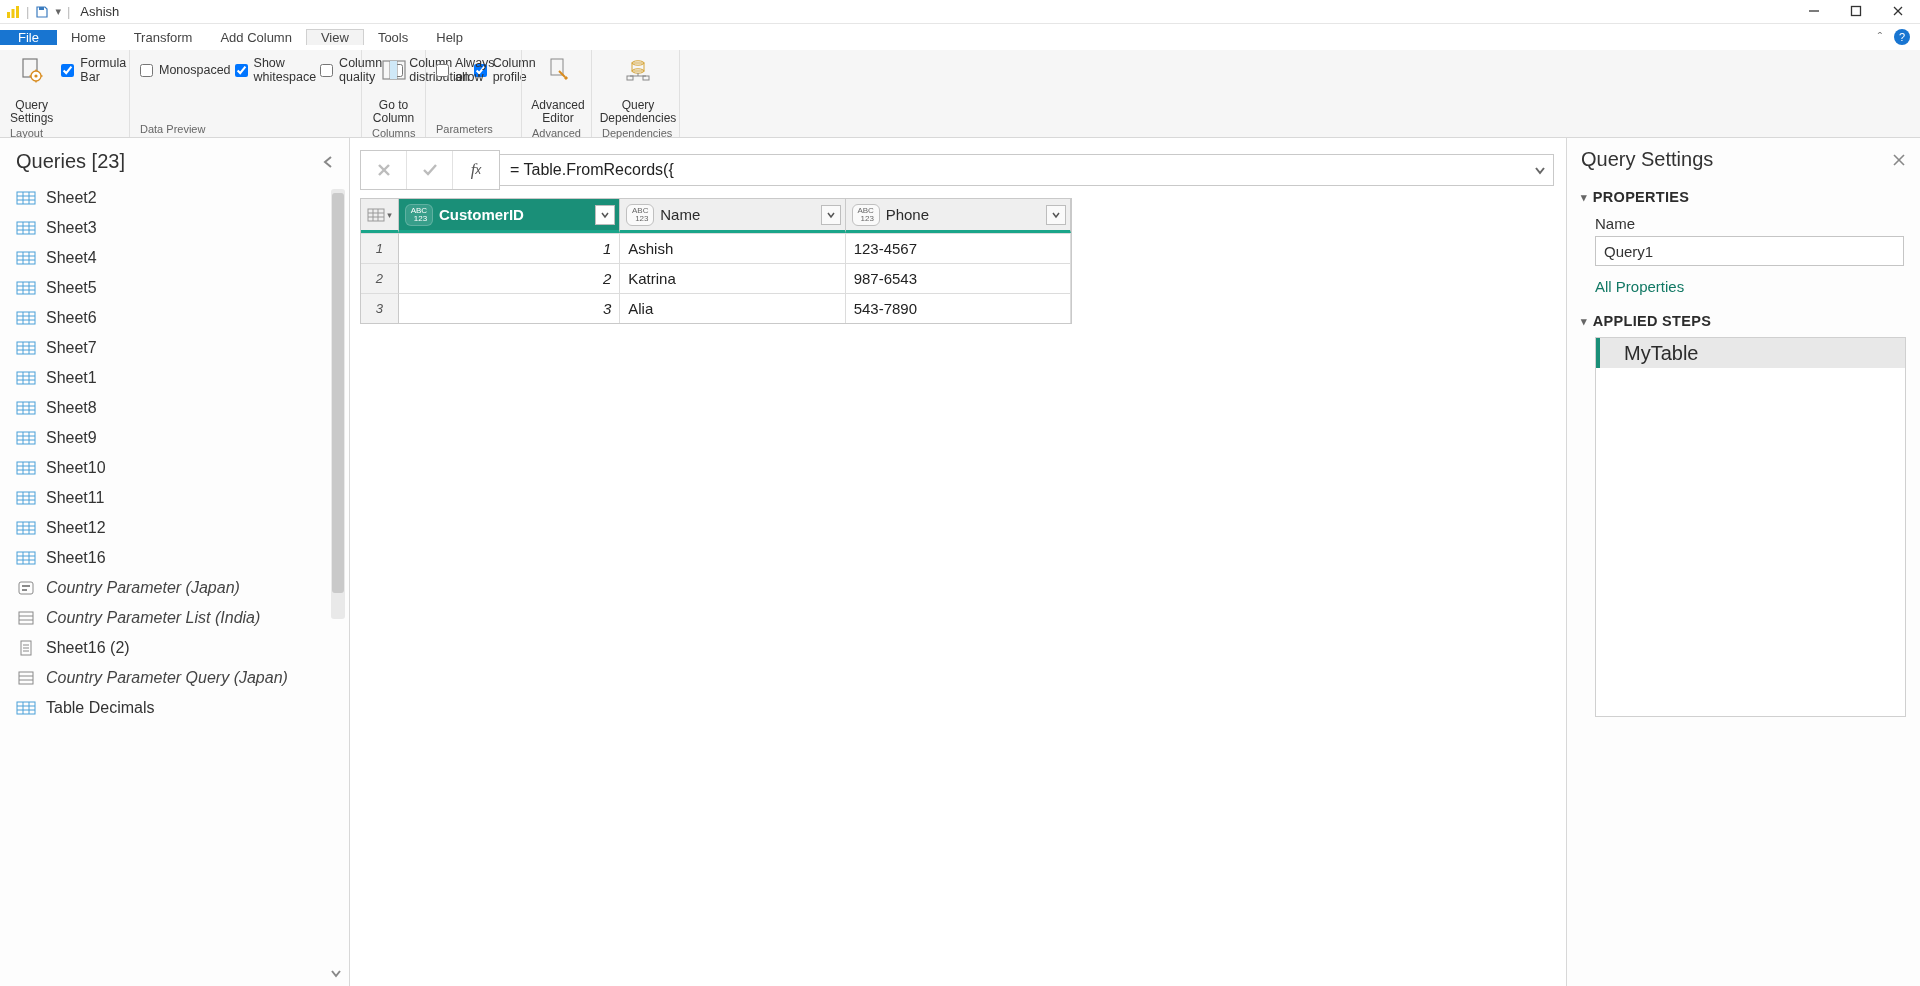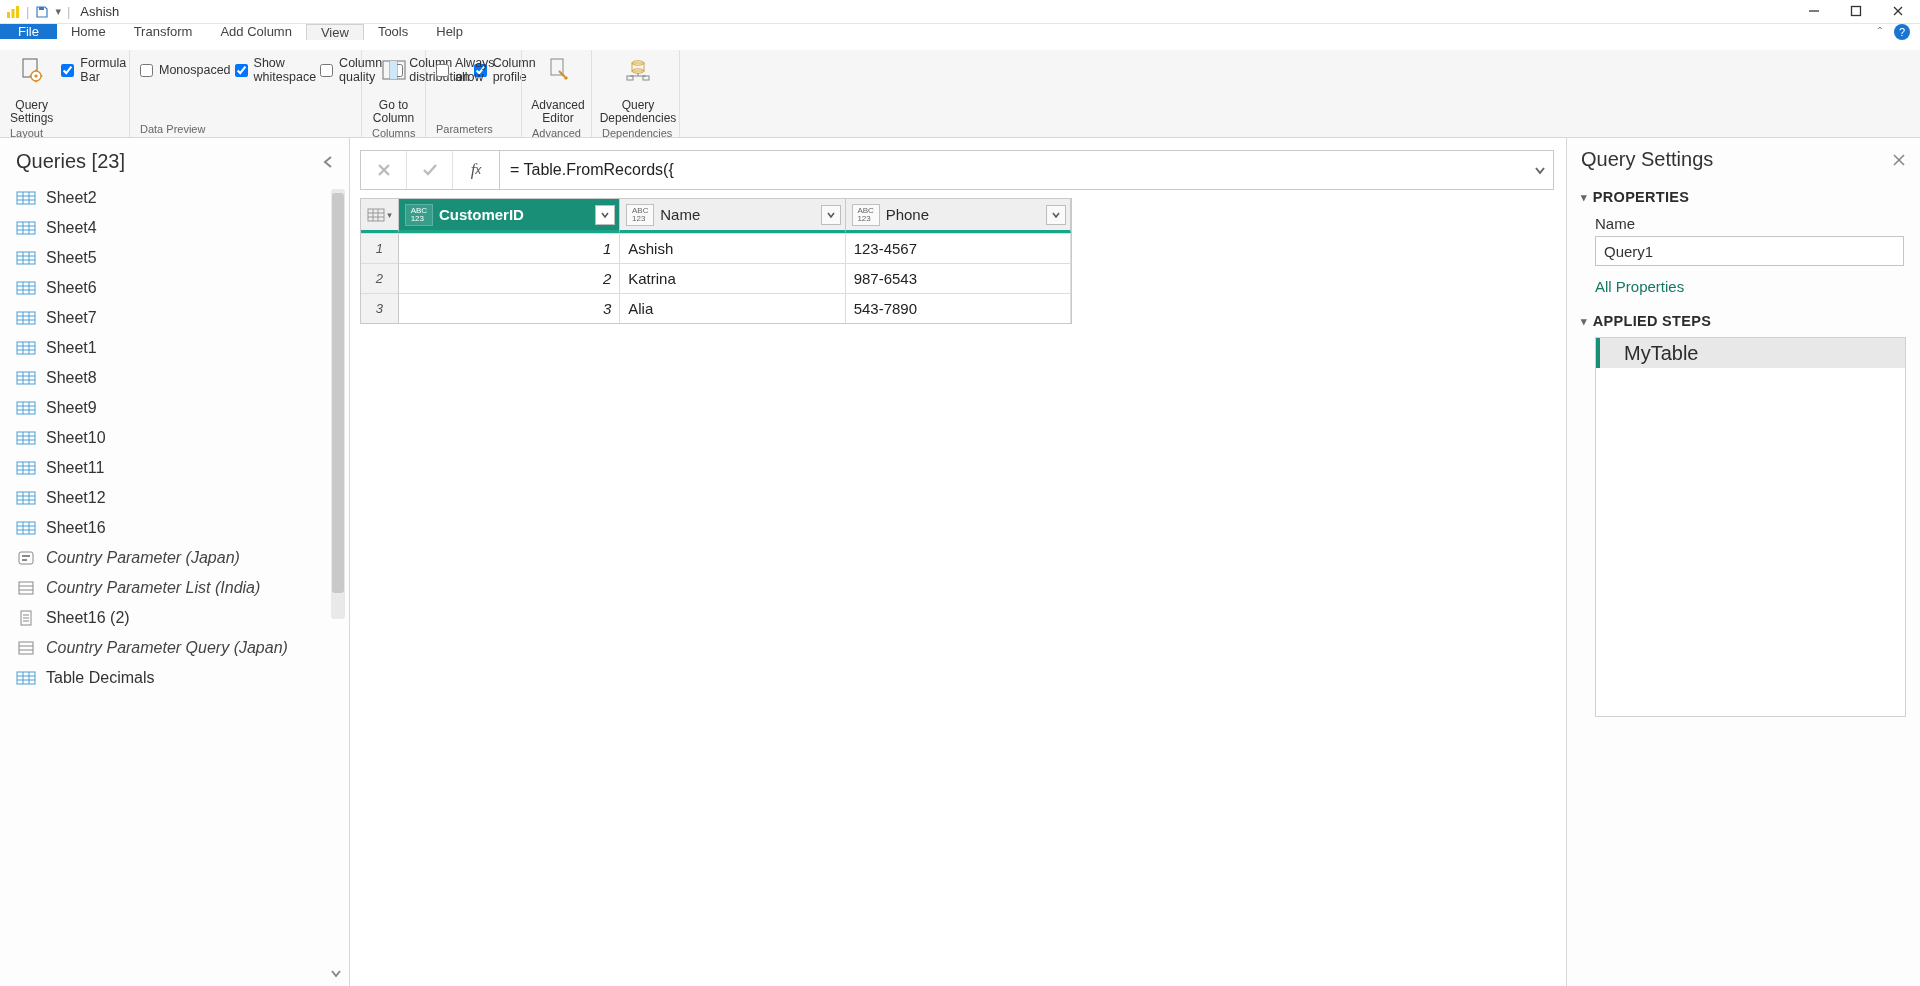--- a/index.html
+++ b/index.html
@@ -7,21 +7,21 @@
 
 
 .titlebar { height: 24px; display: flex; align-items: center; padding: 0 6px; border-bottom: 1px solid #e6e6e6; }
 .titlebar .tb-left { display: flex; align-items: center; gap: 6px; flex: 0 0 auto; }
 .titlebar .tb-title { font-size: 13px; color: #333; margin-left: 4px; }
 .titlebar .tb-right { margin-left: auto; display: flex; gap: 28px; align-items: center; padding-right: 8px; }
 .win-btn { width: 14px; height: 14px; display: inline-block; }
 .pbi-logo { width: 14px; height: 14px; display: inline-block; }
 
 
-.menubar { height: 26px; display: flex; align-items: flex-start; background: #fff; }
+.menubar { height: 26px; display: flex; align-items: center; background: #fff; }
 .menu-item { padding: 0 14px; display: flex; align-items: center; font-size: 13px; color: #444; cursor: pointer; }
 .menu-item.file { background: #1875d1; color: #fff; padding: 0 18px; }
 .menu-item.active { background: #f3f3f3; border: 1px solid #d0d0d0; border-bottom: none; }
 .menubar-right { margin-left: auto; display: flex; align-items: center; gap: 12px; padding-right: 10px; }
 .help-circle { width: 16px; height: 16px; border-radius: 50%; background: #1875d1; color: #fff; font-size: 11px; display: flex; align-items: center; justify-content: center; }
 
 
 .ribbon { height: 88px; background: #f6f6f6; border-bottom: 1px solid #d8d8d8; display: flex; }
 .ribbon-group { border-right: 1px solid #e0e0e0; padding: 4px 10px 2px 10px; display: flex; flex-direction: column; }
 .ribbon-group .rg-body { flex: 1; display: flex; align-items: flex-start; gap: 8px; }
@@ -47,29 +47,29 @@
 .qscroll { position:absolute; right:4px; top:10px; width:14px; height:430px; background:#e9e9e9; border-radius:3px;}
 .qscroll .thumb{ position:absolute; left:1px; top:4px; width:12px; height:400px; background:#c9c9c9; border-radius:3px;}
 .qbottom-chevron{position:absolute; right:6px; bottom:6px; color:#777;}
 
 
 .center { flex:1; display:flex; flex-direction:column; padding: 10px 12px 0 10px; position:relative; }
 .formula-row { display:flex; align-items:center; height:44px; gap:0; margin-bottom:6px;}
 .fbtns { display:flex; align-items:center; border:1px solid #c9c9c9; height:40px; }
 .fbtn { width:46px; height:100%; display:flex; align-items:center; justify-content:center; border-right:1px solid #e2e2e2; color:#9a9a9a; cursor:pointer;}
 .fbtn:last-child{border-right:none;}
-.formula-input { flex:1; height:40px; border:1px solid #c9c9c9; border-left:none; display:flex; align-items:center; padding:0 10px; font-family: Consolas, monospace; font-size:16px; color:#222; position:relative;}
+.formula-input { flex:1; height:32px; border:1px solid #c9c9c9; border-left:none; display:flex; align-items:center; padding:0 10px; font-family: Consolas, monospace; font-size:16px; color:#222; position:relative;}
 .formula-input .expand { position:absolute; right:6px; top:50%; transform:translateY(-50%); color:#666; cursor:pointer;}
 
 .datagrid { border:1px solid #c9c9c9; width: 712px; }
 .dg-head { display:flex; height:34px; }
 .dg-corner { width:38px; background:#efefef; border-right:1px solid #c9c9c9; border-bottom:3px solid #1aa58a; display:flex; align-items:center; justify-content:center; color:#666; cursor:pointer;}
 .dg-col { display:flex; align-items:center; border-right:1px solid #c9c9c9; border-bottom:3px solid #1aa58a; position:relative; padding-left:6px; background:#efefef;}
 .dg-col.sel { background:#1a8f78; color:#fff; }
-.dg-col .typebox { width:28px; height:22px; border:1px solid #c0c0c0; background:#fafafa; margin-right:6px; display:flex; flex-direction:column; align-items:center; justify-content:center; font-size:8px; line-height:8px; color:#666; border-radius:0;}
+.dg-col .typebox { width:28px; height:22px; border:1px solid #c0c0c0; background:#fafafa; margin-right:6px; display:flex; flex-direction:column; align-items:center; justify-content:center; font-size:8px; line-height:8px; color:#666; border-radius:6px;text-align:right;}
 .dg-col.sel .typebox{ border-color:#fff3; background:#ffffff22; color:#fff;}
 .dg-col .colname { font-size:15px; flex:1;}
 .dg-col .dd { width:20px; height:20px; border:1px solid #bdbdbd; background:#fafafa; display:flex; align-items:center; justify-content:center; margin-right:4px; cursor:pointer;}
 .dg-col.sel .dd{background:#fff;}
 .dg-row { display:flex; height:30px; }
 .dg-rownum { width:38px; background:#f2f2f2; border-right:1px solid #c9c9c9; border-top:1px solid #dcdcdc; display:flex; align-items:center; justify-content:center; color:#555; font-style:italic;}
 .dg-cell { border-right:1px solid #dcdcdc; border-top:1px solid #dcdcdc; display:flex; align-items:center; padding:0 8px; font-size:15px; color:#222;}
 .dg-cell.num { justify-content:flex-end; font-style:italic;}
 .c1{width:222px;} .c2{width:226px;} .c3{width:226px;}
 
@@ -297,20 +297,32 @@
         <div class="qitem">
           <span class="qicon">
             <svg width="20" height="14">
               <rect x="1" y="1" width="18" height="12" fill="none" stroke="#4aa0d8"></rect>
               <line x1="1" y1="5" x2="19" y2="5" stroke="#4aa0d8"></line>
               <line x1="1" y1="9" x2="19" y2="9" stroke="#4aa0d8"></line>
               <line x1="7" y1="1" x2="7" y2="13" stroke="#4aa0d8"></line>
               <line x1="13" y1="1" x2="13" y2="13" stroke="#4aa0d8"></line>
             </svg>
           </span>
+          <span>Sheet3</span>
+        </div>
+        <div class="qitem">
+          <span class="qicon">
+            <svg width="20" height="14">
+              <rect x="1" y="1" width="18" height="12" fill="none" stroke="#4aa0d8"></rect>
+              <line x1="1" y1="5" x2="19" y2="5" stroke="#4aa0d8"></line>
+              <line x1="1" y1="9" x2="19" y2="9" stroke="#4aa0d8"></line>
+              <line x1="7" y1="1" x2="7" y2="13" stroke="#4aa0d8"></line>
+              <line x1="13" y1="1" x2="13" y2="13" stroke="#4aa0d8"></line>
+            </svg>
+          </span>
           <span>Sheet4</span>
         </div>
         <div class="qitem">
           <span class="qicon">
             <svg width="20" height="14">
               <rect x="1" y="1" width="18" height="12" fill="none" stroke="#4aa0d8"></rect>
               <line x1="1" y1="5" x2="19" y2="5" stroke="#4aa0d8"></line>
               <line x1="1" y1="9" x2="19" y2="9" stroke="#4aa0d8"></line>
               <line x1="7" y1="1" x2="7" y2="13" stroke="#4aa0d8"></line>
               <line x1="13" y1="1" x2="13" y2="13" stroke="#4aa0d8"></line>

